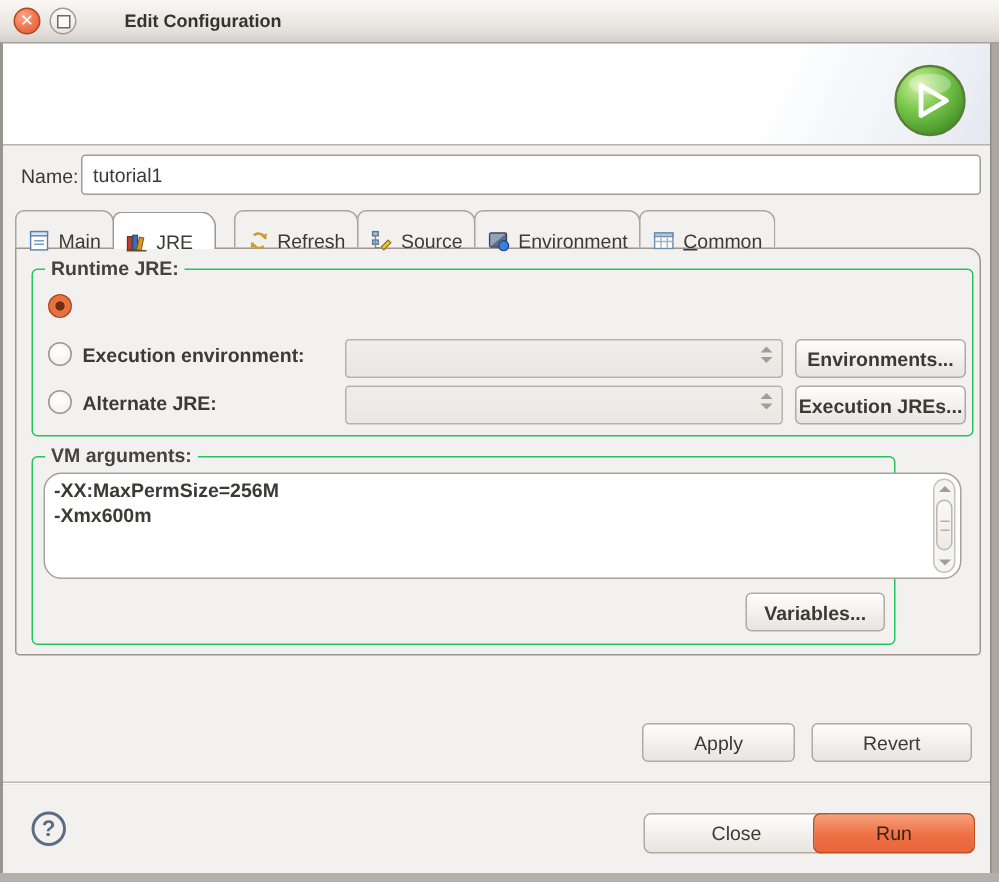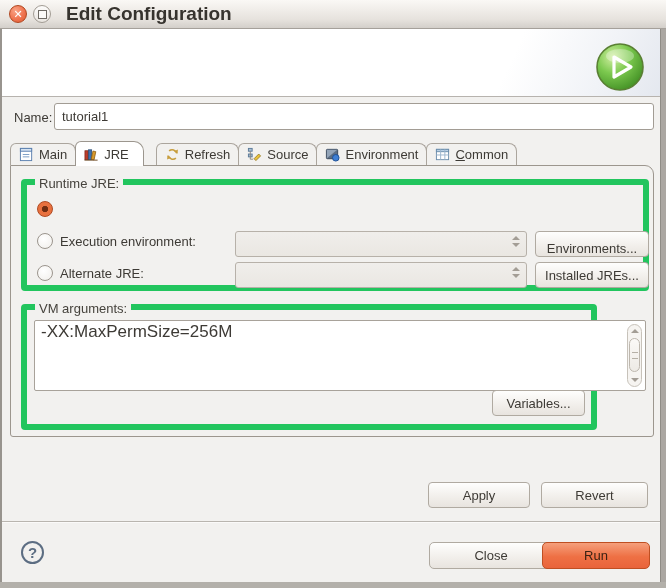--- a/index.html
+++ b/index.html
@@ -14,21 +14,21 @@
     background:linear-gradient(#faf8f5,#e6e2dd 70%,#d3cfca);
     border-bottom:1px solid #a5a09a;
     display:flex;align-items:center;z-index:10;
   }
   .tb-btn{width:18px;height:18px;border-radius:50%;box-sizing:border-box;
     display:flex;align-items:center;justify-content:center;}
   .tb-close{margin-left:9px;border:1px solid #b0461f;color:#fff;font-size:11px;line-height:1;
     background:radial-gradient(circle at 35% 30%,#f9a486,#ef7450 55%,#e05a30);}
   .tb-max{margin-left:6px;border:1px solid #a29c94;background:linear-gradient(#fdfcfb,#e9e5e0);}
   .tb-max span{width:7px;height:7px;border:1px solid #6e6a64;display:block;background:#fbfaf8;}
-  .tb-title{margin-left:15px;font-weight:bold;font-size:19px;color:#36332e;}
+  .tb-title{margin-left:32px;font-weight:bold;font-size:12px;color:#36332e;}
 
   .edge-left{position:absolute;left:0;top:28px;bottom:0;width:2px;background:#98948e;z-index:9;}
   .edge-right{position:absolute;right:0;top:28px;bottom:0;width:5px;background:#aba7a2;border-left:1px solid #8f8c86;z-index:9;}
   .edge-bottom{position:absolute;left:0;right:0;bottom:0;height:6px;background:#b3b0aa;z-index:9;}
 
   
   .header{
     position:absolute;top:29px;left:2px;right:6px;height:67px;
     background:linear-gradient(115deg,#ffffff 76%,#f1f3f7 90%,#e4e8ef 100%);
     border-bottom:1px solid #b7b3ae;z-index:5;
@@ -40,39 +40,39 @@
   .name-label{position:absolute;top:110px;left:14px;}
   .name-input{
     position:absolute;top:103px;left:54px;width:600px;height:27px;box-sizing:border-box;
     background:#fff;border:1px solid #a29c94;border-radius:3px;padding:0 7px;
     font-family:"Liberation Sans",sans-serif;font-size:13px;color:#3d3a35;outline:none;
   }
 
   
   .tabbar{position:absolute;top:140px;left:10px;height:25px;display:flex;align-items:flex-end;z-index:3;}
   .tab{
-    height:22px;display:flex;align-items:center;gap:5px;padding:0 8px;box-sizing:border-box;
+    height:22px;display:flex;gap:5px;padding:12px 8px;box-sizing:border-box;
     border:1px solid #aba59d;border-bottom:none;border-radius:6px 8px 0 0;margin-right:-1px;
     white-space:nowrap;cursor:default;
   }
   .tab svg{flex:0 0 auto;}
   .tab.selected{
     height:25px;background:#fff;border-color:#9c968e;z-index:4;position:relative;
     margin-bottom:-1px;border-radius:6px 10px 0 0;padding-right:14px;
   }
   .tab-refresh{margin-left:13px;}
   .tab u{text-decoration:underline;}
 
   .tabcontent{
     position:absolute;left:10px;top:165px;width:644px;height:272px;box-sizing:border-box;
     border:1px solid #9c968e;border-radius:0 9px 3px 3px;z-index:2;
   }
 
   
-  .group{position:absolute;border:6px solid #22c55e;border-radius:4px;box-sizing:border-box;}
+  .group{position:absolute;border:1px solid #22c55e;border-radius:4px;box-sizing:border-box;font-weight:bold;}
   .group-label{position:absolute;top:-9px;left:8px;background:#f2f1ef;padding:0 4px;color:#46433d;}
   .g-runtime{left:10px;top:13px;width:628px;height:112px;}
   .g-vm{left:10px;top:138px;width:576px;height:126px;}
 
   .radio-row{position:absolute;left:10px;display:flex;align-items:center;gap:7px;}
   .radio{width:16px;height:16px;border-radius:50%;box-sizing:border-box;flex:0 0 auto;}
   .radio.off{border:1px solid #9b958d;background:radial-gradient(circle at 40% 35%,#ffffff,#f0eeea);}
   .radio.on{border:1px solid #b04a22;
     background:radial-gradient(circle,#6f2d12 0 29%,#e8713f 33% 78%,#d65c2e 100%);}
 
@@ -87,22 +87,22 @@
   .btn{
     display:flex;align-items:center;justify-content:center;box-sizing:border-box;
     background:linear-gradient(#fefefd,#f1eeea 60%,#e8e4df);
     border:1px solid #b0aaa1;border-radius:4px;font-size:13px;color:#3d3a35;cursor:default;
   }
   .g-btn{position:absolute;left:508px;width:114px;height:26px;}
 
   
   .vm-text{
     position:absolute;left:7px;top:10px;width:612px;height:71px;box-sizing:border-box;
-    background:#fff;border:1px solid #a8a29a;border-radius:2px;
-    padding:2px 6px;line-height:17px;font-size:17px;overflow:hidden;
+    background:#fff;border:1px solid #a8a29a;border-radius:12px;
+    padding:2px 6px;line-height:17px;font-size:13px;overflow:hidden;
   }
   .vm-line{white-space:pre;}
   .caret{display:inline-block;width:1px;height:13px;background:#000;vertical-align:-2px;}
 
   .sb{position:absolute;right:3px;top:3px;bottom:3px;width:15px;box-sizing:border-box;
     border:1px solid #c7c2ba;border-radius:8px;background:#f6f4f1;}
   .sb-arr{position:absolute;left:0;right:0;display:flex;justify-content:center;}
   .sb-arr.up{top:4px;}
   .sb-arr.dn{bottom:4px;}
   .sb-thumb{position:absolute;left:1px;right:1px;top:13px;height:32px;
@@ -234,45 +234,46 @@
         <span class="radio off"></span>
         <span>Execution environment:</span>
       </div>
       <div class="combo" style="top:46px;">
         <span></span>
         <span class="arrows">
             <i class="arr-up"></i>
             <i class="arr-dn"></i>
           </span>
       </div>
-      <div class="btn g-btn" style="top:46px;align-items:flex-end;">
+      <div class="btn g-btn" style="top:46px;">
         <span>Environments...</span>
       </div>
 
       <div class="radio-row" style="top:80px;">
         <span class="radio off"></span>
         <span>Alternate JRE:</span>
       </div>
       <div class="combo" style="top:77px;">
         <span></span>
         <span class="arrows">
             <i class="arr-up"></i>
             <i class="arr-dn"></i>
           </span>
       </div>
       <div class="btn g-btn" style="top:77px;">
-        <span>Installed JREs...</span>
+        <span>Execution JREs...</span>
       </div>
     </div>
 
     <div class="group g-vm">
       <div class="group-label">VM arguments:</div>
 
       <div class="vm-text">
         <div class="vm-line">-XX:MaxPermSize=256M</div>
+        <div class="vm-line">-Xmx600m</div>
         <div class="sb">
           <div class="sb-arr up">
               <i class="arr-up"></i>
             </div>
           <div class="sb-thumb">
               <span class="grip"></span>
             </div>
           <div class="sb-arr dn">
               <i class="arr-dn"></i>
             </div>

